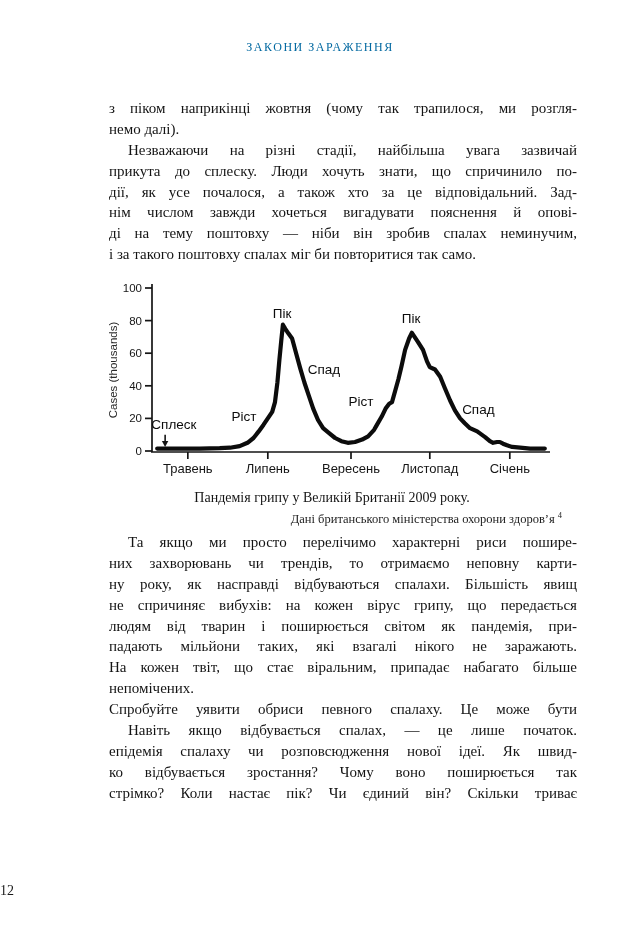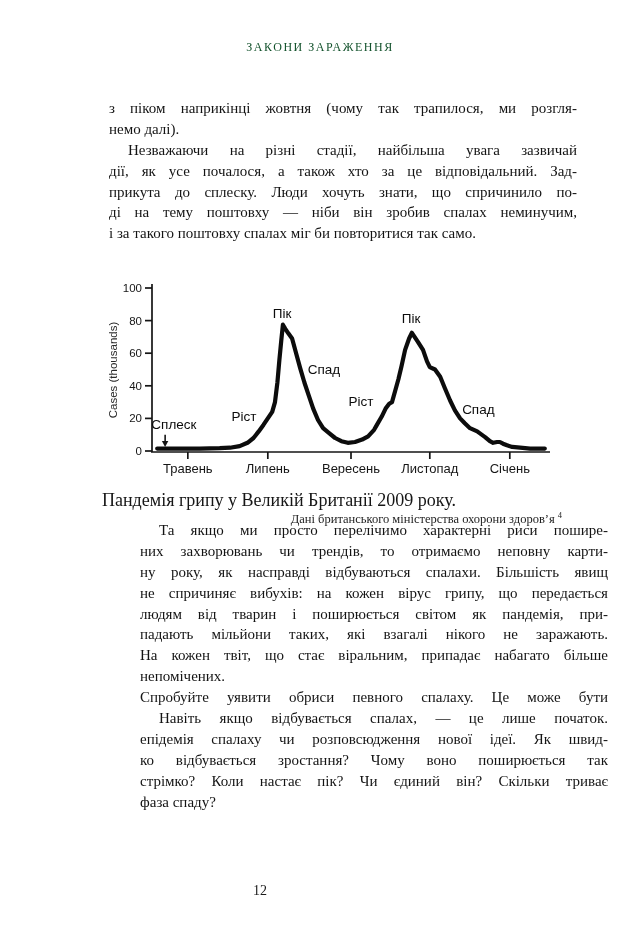--- a/index.html
+++ b/index.html
@@ -3,71 +3,72 @@
 <meta charset="utf-8">
 <style>
   html,body{margin:0;padding:0;}
   body{
     width:640px;height:944px;position:relative;background:#ffffff;
     font-family:"Liberation Serif","DejaVu Serif",serif;color:#141414;
     -webkit-font-smoothing:antialiased;overflow:hidden;
   }
   .running-header{
     position:absolute;top:40px;left:0;width:640px;text-align:center;
-    font-size:12px;letter-spacing:1.5px;color:#14532d;
+    font-size:12px;letter-spacing:1.5px;color:#0369a1;
   }
   .textblock{
     position:absolute;left:109px;width:468px;
     font-size:15px;line-height:20.9px;
   }
   #textblock-top{top:98px;}
-  #textblock-bottom{top:520px;margin-left:31px;}
+  #textblock-bottom{top:532px;}
   .line{
     text-align:justify;text-align-last:justify;
     height:20.9px;overflow:hidden;white-space:normal;
   }
   .line.last{text-align-last:left;}
   .line.indent{text-indent:19px;}
   .figure{position:absolute;left:102px;top:278px;width:460px;}
   .chart-svg{display:block;width:460px;height:200px;}
   .axis{stroke:#151515;stroke-width:1.7;fill:none;}
   .curve{fill:none;stroke:#0c0c0c;stroke-width:4.2;stroke-linejoin:round;stroke-linecap:round;}
   .ytick-label{font:11.5px "Liberation Sans","DejaVu Sans",sans-serif;fill:#161616;text-anchor:end;}
   .xtick-label{font:13px "Liberation Sans","DejaVu Sans",sans-serif;fill:#161616;text-anchor:middle;}
   .ylab{font:11.5px "Liberation Sans","DejaVu Sans",sans-serif;fill:#2b2b2b;text-anchor:middle;}
   .ann{font:13.5px "Liberation Sans","DejaVu Sans",sans-serif;fill:#0c0c0c;text-anchor:middle;}
   .arrow-line{stroke:#151515;stroke-width:1.6;}
   .caption-title{
-    position:absolute;left:102px;top:490px;width:460px;text-align:left;
-    font-size:18px;color:#161616;
+    position:absolute;left:102px;top:490px;width:460px;text-align:center;
+    font-size:14px;color:#161616;
   }
   .caption-source{
     position:absolute;left:102px;top:510px;width:460px;text-align:right;
     font-size:12.5px;color:#1d1d1d;
   }
   .caption-source sup{font-size:8.5px;margin-left:3px;}
   .page-number{
-    position:absolute;top:883px;left:0;width:520px;text-align:center;
+    position:absolute;top:883px;left:0;width:520px;text-align:left;
     font-size:14px;color:#1a1a1a;
   }
 </style>
 </head>
 <body>
 
 <div class="running-header">ЗАКОНИ ЗАРАЖЕННЯ</div>
 
 <div id="textblock-top" class="textblock">
   <div>
       <div class="line">з піком наприкінці жовтня (чому так трапилося, ми розгля-</div>
       <div class="line last">немо далі).</div>
     </div>
   <div>
       <div class="line indent">Незважаючи на різні стадії, найбільша увага зазвичай</div>
+      <div class="line">прикута до сплеску. Люди хочуть знати, що спричинило по-</div>
       <div class="line">дії, як усе почалося, а також хто за це відповідальний. Зад-</div>
-      <div class="line">прикута до сплеску. Люди хочуть знати, що спричинило по-</div>
+      <div class="line">нім числом завжди хочеться вигадувати пояснення й опові-</div>
       <div class="line">ді на тему поштовху — ніби він зробив спалах неминучим,</div>
       <div class="line last">і за такого поштовху спалах міг би повторитися так само.</div>
     </div>
 </div>
 
 <div class="figure">
   <svg class="chart-svg" viewBox="0 0 460 200" aria-label="flu pandemic line chart">
       <line x1="50" y1="6" x2="50" y2="174" class="axis"></line>
       <line x1="49" y1="174" x2="448" y2="174" class="axis"></line>
       <line x1="43" y1="173" x2="50" y2="173" class="axis"></line>
@@ -121,17 +122,16 @@
       <div class="line">падають мільйони таких, які взагалі нікого не заражають.</div>
       <div class="line">На кожен твіт, що стає віральним, припадає набагато більше</div>
       <div class="line last">непомічених.</div>
     </div>
   <div>
       <div class="line">Спробуйте уявити обриси певного спалаху. Це може бути</div>
       <div class="line indent">Навіть якщо відбувається спалах, — це лише початок.</div>
       <div class="line">епідемія спалаху чи розповсюдження нової ідеї. Як швид-</div>
       <div class="line">ко відбувається зростання? Чому воно поширюється так</div>
       <div class="line">стрімко? Коли настає пік? Чи єдиний він? Скільки триває</div>
-      <div class="line last">фаза спаду?</div>
     </div>
 </div>
 
 <div class="page-number">12</div>
 
 </body></html>

